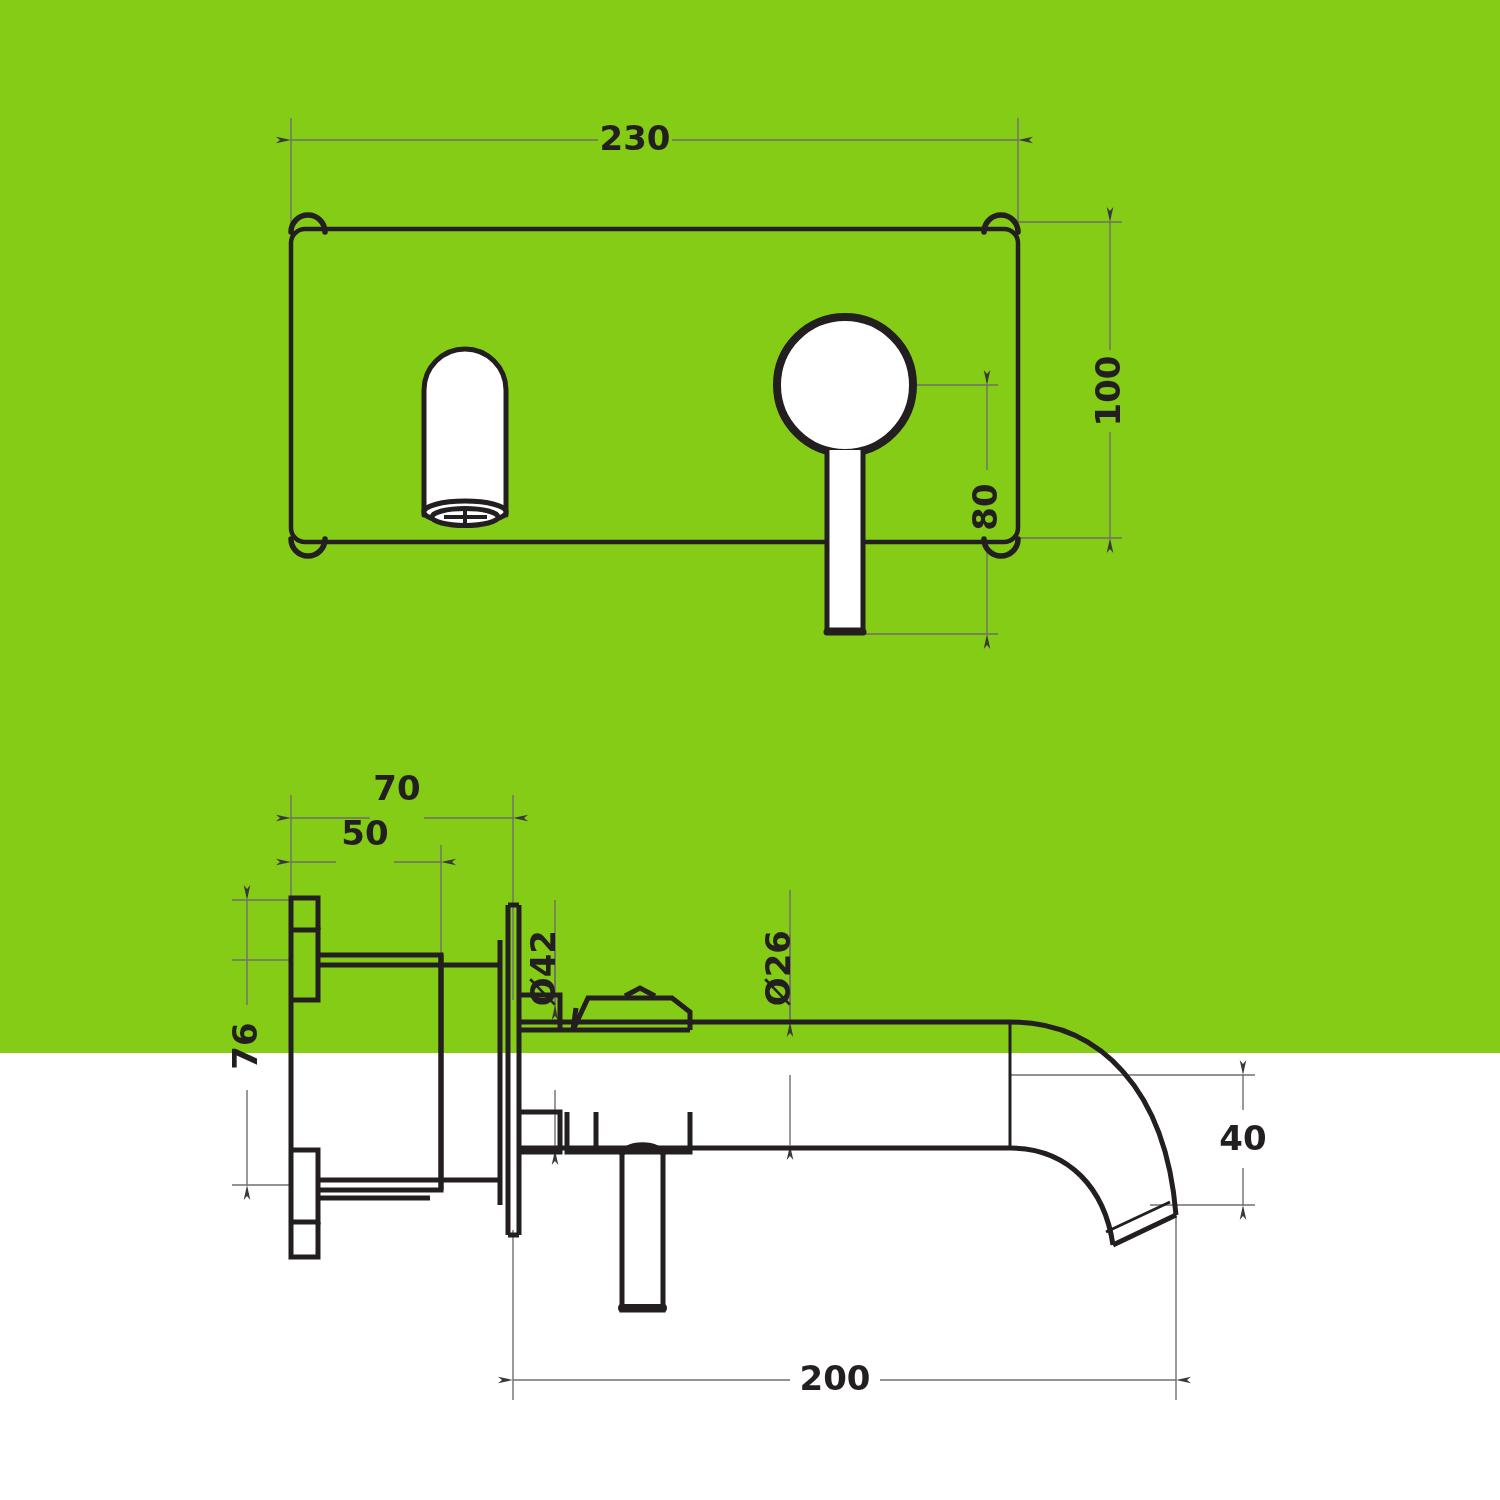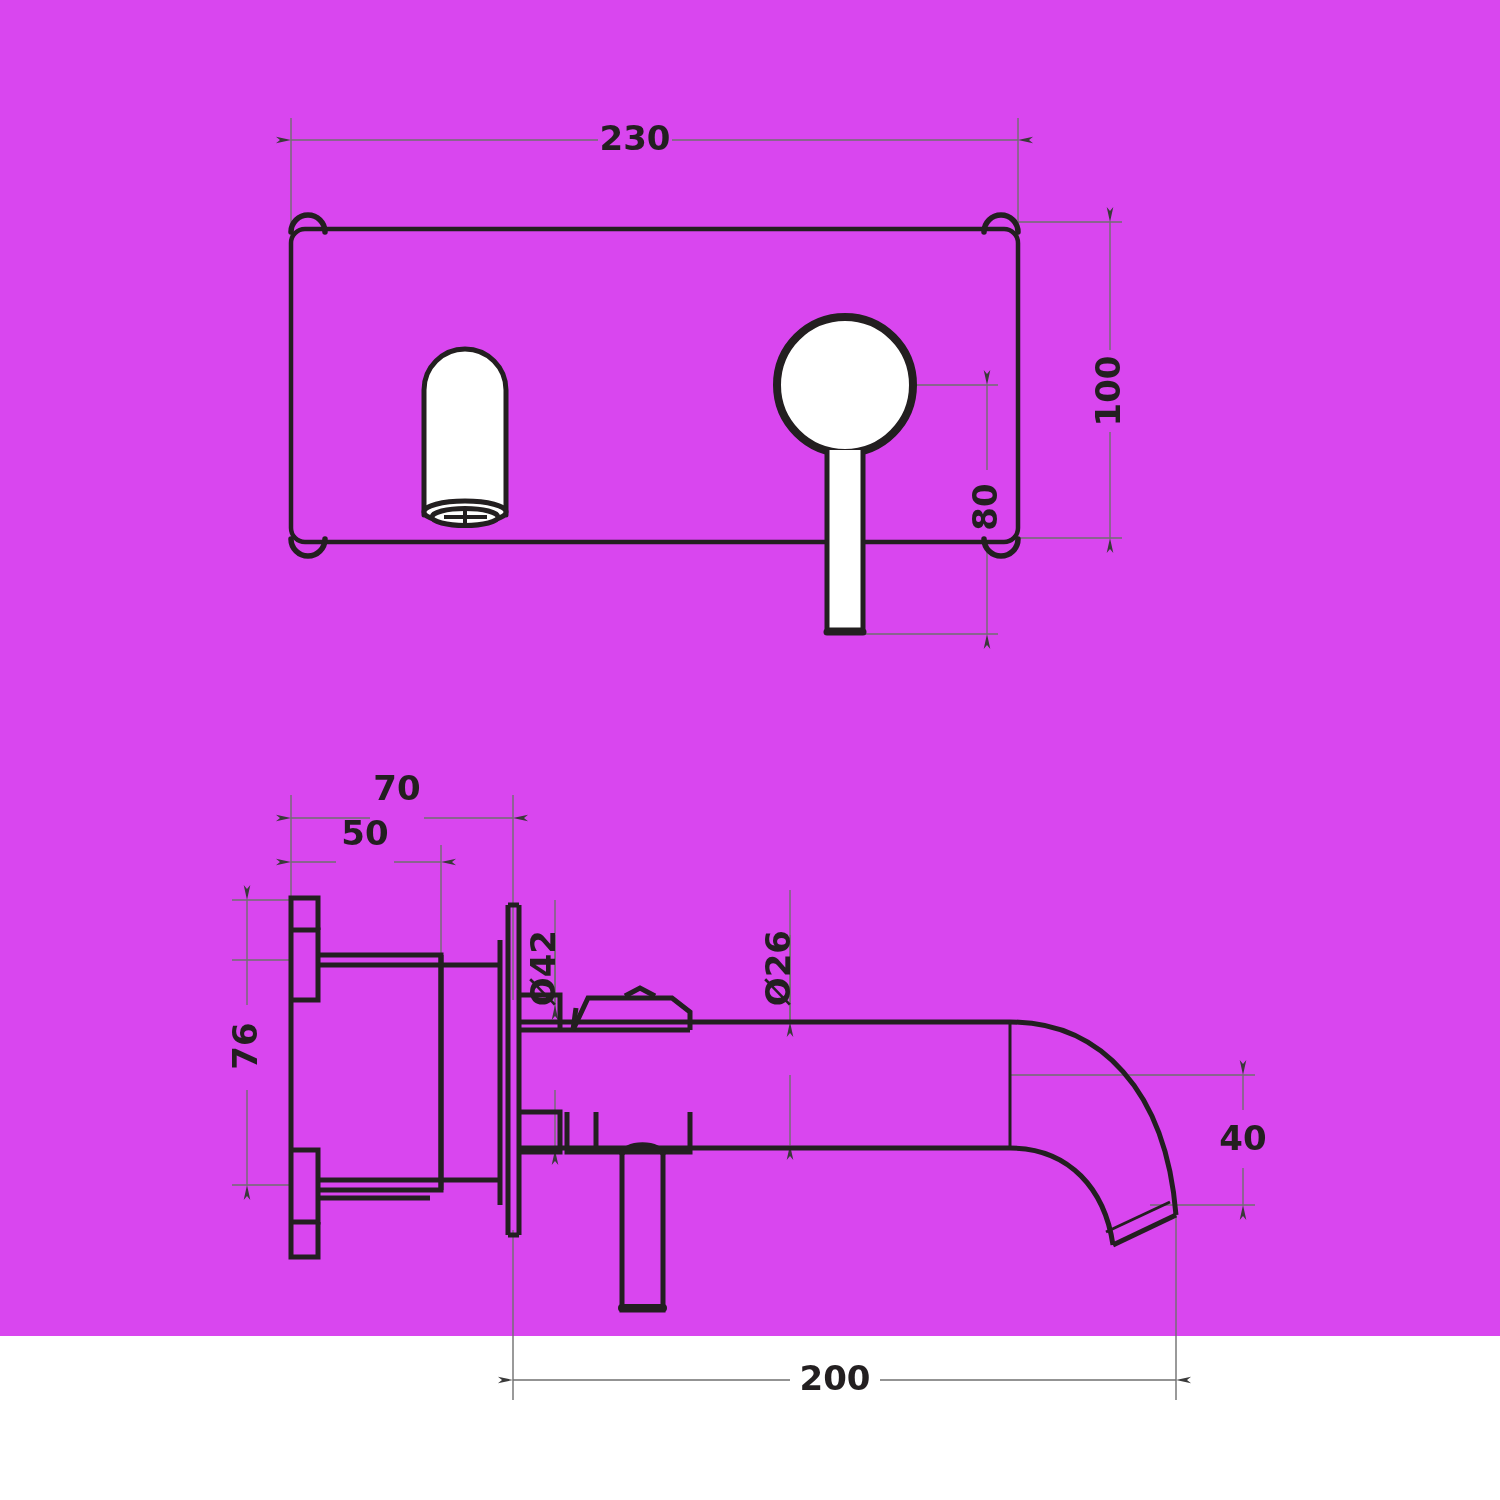--- a/index.html
+++ b/index.html
@@ -1,18 +1,18 @@
 <!DOCTYPE html>
 <html><head>
 <meta charset="utf-8">
 <style>
   html,body{margin:0;padding:0;background:#ffffff;}
   body{width:1500px;height:1500px;overflow:hidden;
        font-family:"DejaVu Sans","Liberation Sans",sans-serif;}
-  #sheet{position:relative;width:1500px;height:1336px;background:#d946ef;}
+  #sheet{position:relative;width:1500px;height:1053px;background:#84cc16;}
   svg{display:block;}
   .dimtext{font-family:"DejaVu Sans","Liberation Sans",sans-serif;
            font-weight:700;font-size:34px;fill:#231f20;letter-spacing:0px;}
 </style>
 </head>
 <body>
 
 <div id="sheet">
 <svg width="1500" height="1500" viewBox="0 0 1500 1500">
 

